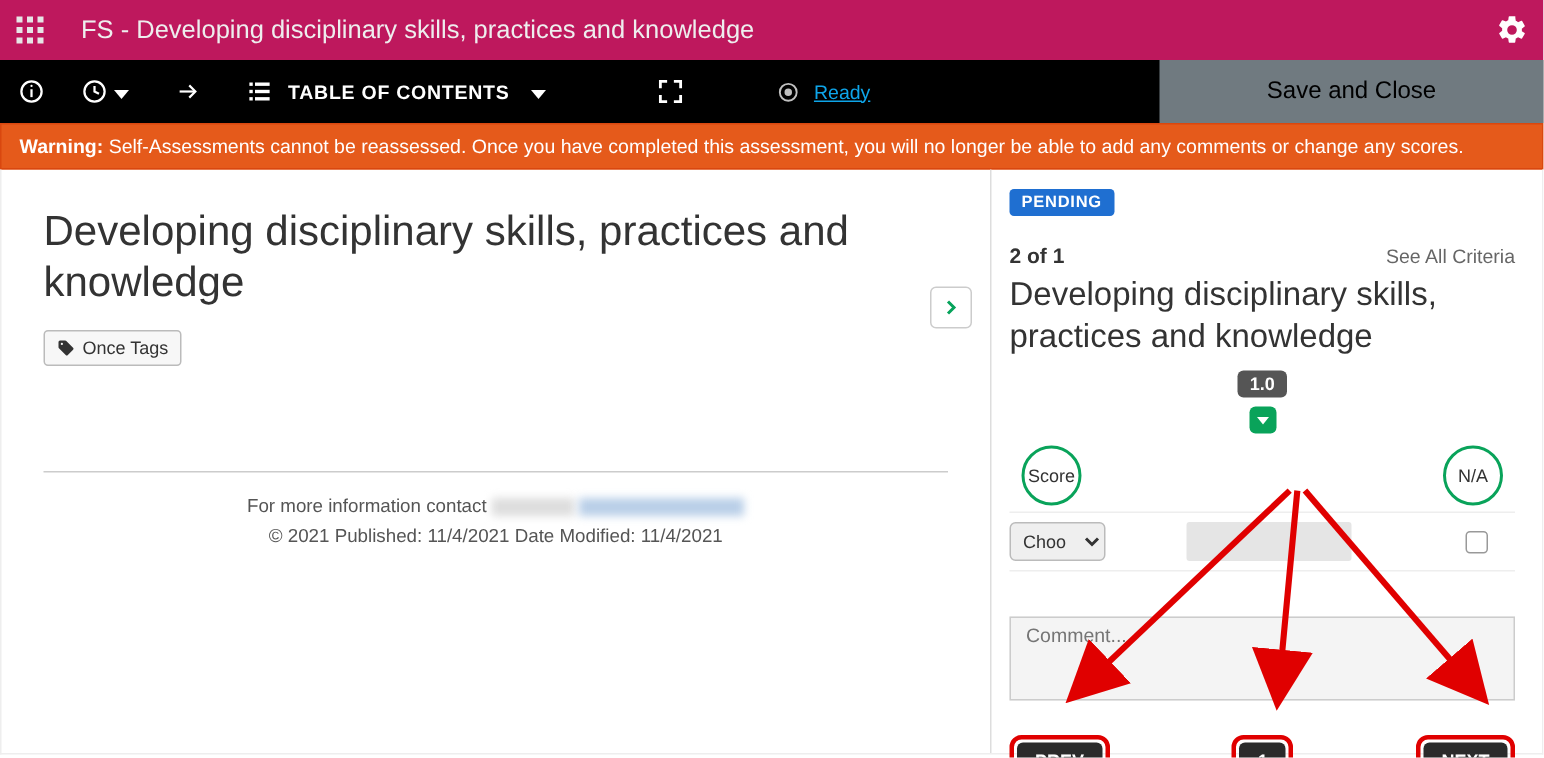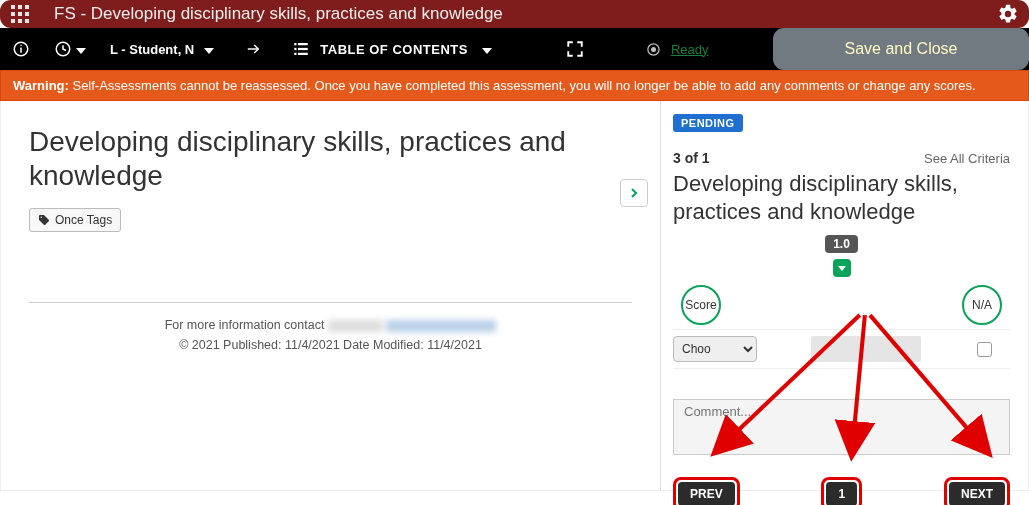--- a/index.html
+++ b/index.html
@@ -1,37 +1,37 @@
 <!DOCTYPE html>
 <html><head>
 <meta charset="utf-8">
 <style>
   * { box-sizing: border-box; margin: 0; padding: 0; font-family: "Segoe UI", -apple-system, Helvetica, Arial, sans-serif; }
   html, body { width: 1029px; height: 505px; overflow: hidden; background: #fff; }
 
   
-  .topbar { height: 28px; background: #7f1d1d; color: #eee; display: flex; align-items: center; padding: 0 10px; border-radius: 11px; }
+  .topbar { height: 40px; background: #be185d; color: #eee; display: flex; align-items: center; padding: 0 10px; }
   .topbar .grid-icon svg { display: block; }
   .topbar .title { margin-left: 24px; font-size: 17px; font-weight: 300; color: #eee; white-space: nowrap; }
   .topbar .spacer { flex: 1; }
   .gear svg { display: block; }
 
   
   .toolbar { height: 42px; background: #000; color: #fff; display: flex; align-items: stretch; font-size: 13px; }
   .tb-item { display: flex; align-items: center; padding: 0 12px; white-space: nowrap; }
   .tb-item svg { display: block; }
   .tb-user { gap: 6px; }
   .tb-user-name { font-size: 13px; font-weight: 600; }
   .tb-arrow { padding: 0 18px; }
   .tb-toc  { gap: 10px; font-weight: 700; letter-spacing: 0.5px; }
   .tb-toc .label { font-size: 13px; }
   .tb-expand { padding: 0 22px; }
   .tb-ready { gap: 10px; flex: 1; justify-content: flex-start; padding-left: 40px;}
-  .tb-ready .t { color: #15803d; text-decoration: underline; }
-  .tb-save { width: 256px; background: #707a80; display: flex; align-items:center; justify-content:center; font-size: 16px; font-weight: 400; color: #fef9c3; border-radius: 11px;}
+  .tb-ready .t { color: #0ea5e9; text-decoration: underline; }
+  .tb-save { width: 256px; background: #707a80; display: flex; align-items:center; justify-content:center; font-size: 16px; font-weight: 400; color: #000000;}
   .chev::after{ content:""; display:inline-block; border-left:5px solid transparent; border-right:5px solid transparent; border-top:6px solid #fff; margin-left:4px;}
 
   
   .warn { border: 1px solid #d9470f; padding: 7px 12px; font-size: 13px; color: #fff; background: #e55a1b; }
   .warn b { font-weight: 700; }
 
   
   .main { display: flex; height: calc(505px - 40px - 42px - 33px); border: 1px solid #eee; border-top:none;}
   .left { width: 660px; padding: 24px 28px 10px 28px; position: relative; border-right: 1px solid #ddd;}
   .right{ flex:1; padding: 12px 18px 10px 12px; position: relative; }
@@ -57,21 +57,21 @@
   .r-headrow .count{ font-weight:700; font-size:14px; color:#333;}
   .r-headrow .seeall{ font-size:13px; color:#666;}
   .r-title{ font-size:22px; font-weight:400; color:#333; line-height:1.25; margin-bottom:10px;}
   .sc-row{ display:flex; align-items:center; gap:6px; margin-bottom:8px;flex-direction:column;}
   .pill{ background:#555; color:#fff; font-size:12px; font-weight:700; padding:2px 8px; border-radius:4px;}
   .pill-green{ width:18px; height:18px; background:#09a35a; border-radius:4px; display:flex; align-items:center; justify-content:center;}
   .pill-green::after{content:""; border-left:4px solid transparent; border-right:4px solid transparent; border-top:5px solid #fff;}
   .labels-row{ display:flex; justify-content:space-between; padding:0 8px; margin-bottom:4px;}
   .circ{ width:40px; height:40px; border:2px solid #09a35a; border-radius:50%; display:flex; align-items:center; justify-content:center; font-size:12px; color:#333;}
   .input-row{ display:flex; align-items:center; gap:14px; padding:6px 0; border-top:1px solid #eee; border-bottom:1px solid #eee;}
-  .sel{ border:1px solid #bbb; border-radius:4px; font-size:12px; padding:4px 4px; width:84px; color:#333;}
+  .sel{ border:1px solid #bbb; border-radius:4px; font-size:12px; padding:4px 4px; width:64px; color:#333;}
   .gray-bar{ height:26px; flex:0 0 110px; margin-left:40px; background:#e5e5e5; border-radius:2px;}
   .input-row .spacer{flex:1;}
   .chk{ width:15px; height:15px; border:1px solid #999; border-radius:3px; margin-right:18px;}
   .comment{ margin-top:30px; width:100%; height:56px; border:1px solid #ccc; background:#f4f4f4; font-size:13px; color:#888; padding:4px 10px; resize:none; }
   .navbtns{ display:flex; justify-content:space-between; margin-top:18px; }
   .nb{ border:3px solid #e00000; border-radius:8px; padding:2px;}
   .nb-inner{ background:#2b2b2b; color:#fff; font-size:12px; font-weight:700; padding:5px 12px; border-radius:4px; display:inline-block;}
 
   
   .overlay{ position:absolute; inset:0; pointer-events:none;}
@@ -112,24 +112,20 @@
         <circle cx="12" cy="7" r="1" fill="#fff" stroke="none"></circle>
       </svg>
   </div>
   <div class="tb-item">
     <svg width="18" height="18" viewBox="0 0 24 24" fill="none" stroke="#fff" stroke-width="2">
         <circle cx="12" cy="12" r="9"></circle>
         <polyline points="12 7 12 12 16 14"></polyline>
       </svg>
       <span class="chev"></span>
   </div>
-  <div class="tb-item tb-user">
-    <span class="tb-user-name">L - Student, N</span>
-      <span class="chev"></span>
-  </div>
   <div class="tb-item tb-arrow">
     <svg width="18" height="14" viewBox="0 0 24 24" fill="none" stroke="#fff" stroke-width="2.5">
         <line x1="3" y1="12" x2="20" y2="12"></line>
         <polyline points="14 5 21 12 14 19"></polyline>
       </svg>
   </div>
   <div class="tb-item tb-toc">
     <svg width="18" height="18" viewBox="0 0 24 24" fill="#fff">
         <rect x="3" y="4" width="3" height="3"></rect>
         <rect x="8" y="4" width="13" height="3"></rect>
@@ -185,21 +181,21 @@
     <div class="footer">
       <span>For more information contact </span><span class="blur2"></span> <span class="blur"></span><br>
       <span>© 2021             Published: 11/4/2021 Date Modified: 11/4/2021</span>
     </div>
   </div>
 
   <div class="right">
     <span class="badge">PENDING</span>
 
     <div class="r-headrow">
-      <span class="count">3 of 1</span>
+      <span class="count">2 of 1</span>
       <span class="seeall">See All Criteria</span>
     </div>
     <div class="r-title">Developing disciplinary skills, practices and knowledge</div>
 
     <div class="sc-row">
       <span class="pill">1.0</span>
       <span class="pill-green"></span>
     </div>
 
     <div class="labels-row">

